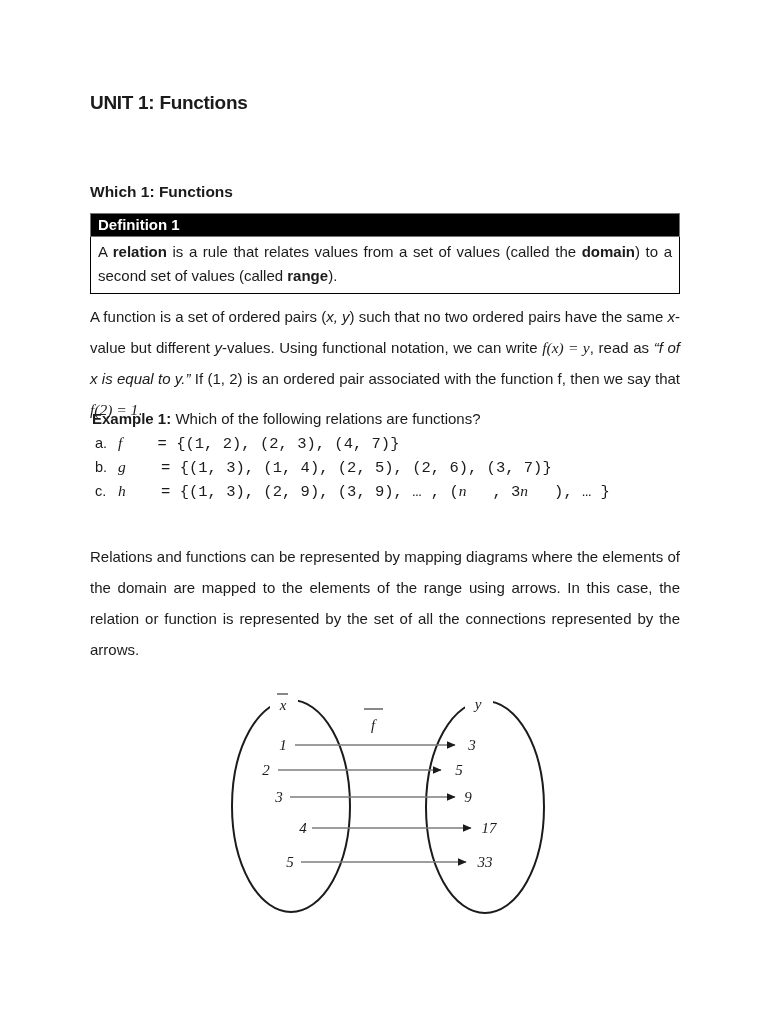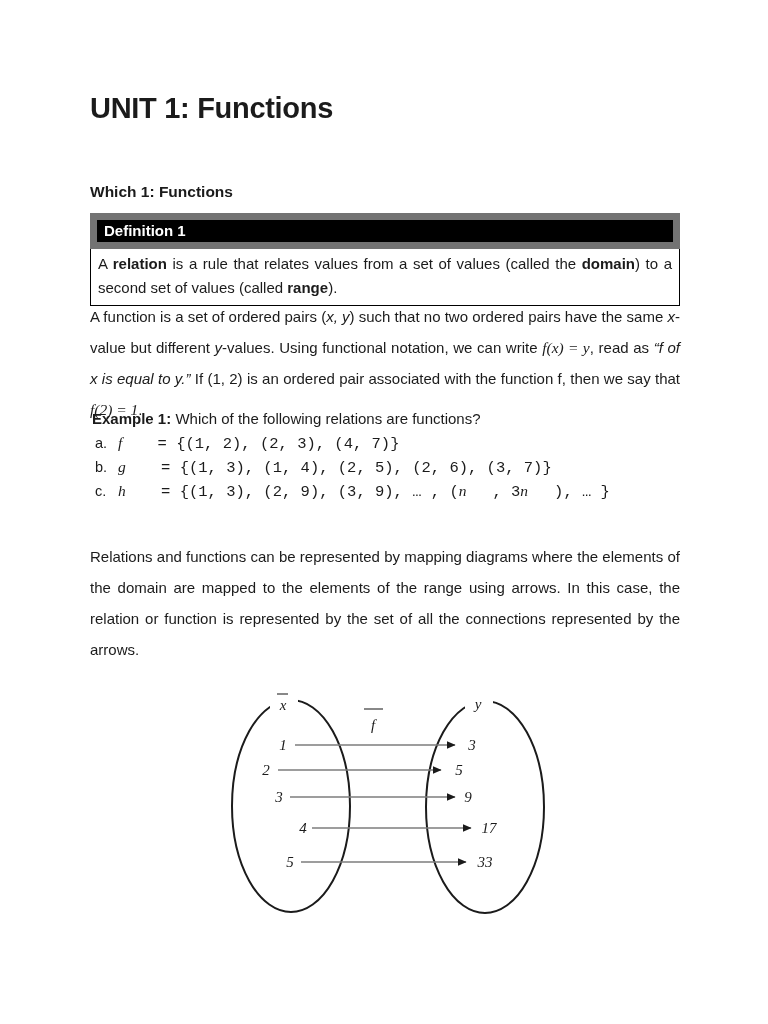--- a/index.html
+++ b/index.html
@@ -9,21 +9,21 @@
     width: 768px;
     height: 1024px;
     background: #ffffff;
     font-family: "Liberation Sans", sans-serif;
     color: #1b1b1b;
     overflow: hidden;
   }
   .unit-title {
     position: absolute;
     left: 90px; top: 92px;
-    font-size: 29px;
+    font-size: 19px;
     font-weight: bold;
     letter-spacing: -0.3px;
     text-align: right;
   }
   .lesson-heading {
     position: absolute;
     left: 90px; top: 183px;
     font-size: 15.5px;
     font-weight: bold;
   }
@@ -31,21 +31,21 @@
     position: absolute;
     left: 90px; top: 213px;
     width: 590px;
   }
   .def-header {
     background: #000000;
     color: #ffffff;
     font-weight: bold;
     font-size: 15px;
     padding: 2px 7px 3px 7px;
-    border: 7px solid #737373;
+    border: 1px solid #737373;
   }
   .def-body {
     border: 1px solid #000000;
     border-top: none;
     padding: 3px 7px 5px 7px;
     font-size: 15px;
     line-height: 24px;
     text-align: justify;
   }
   .para {

